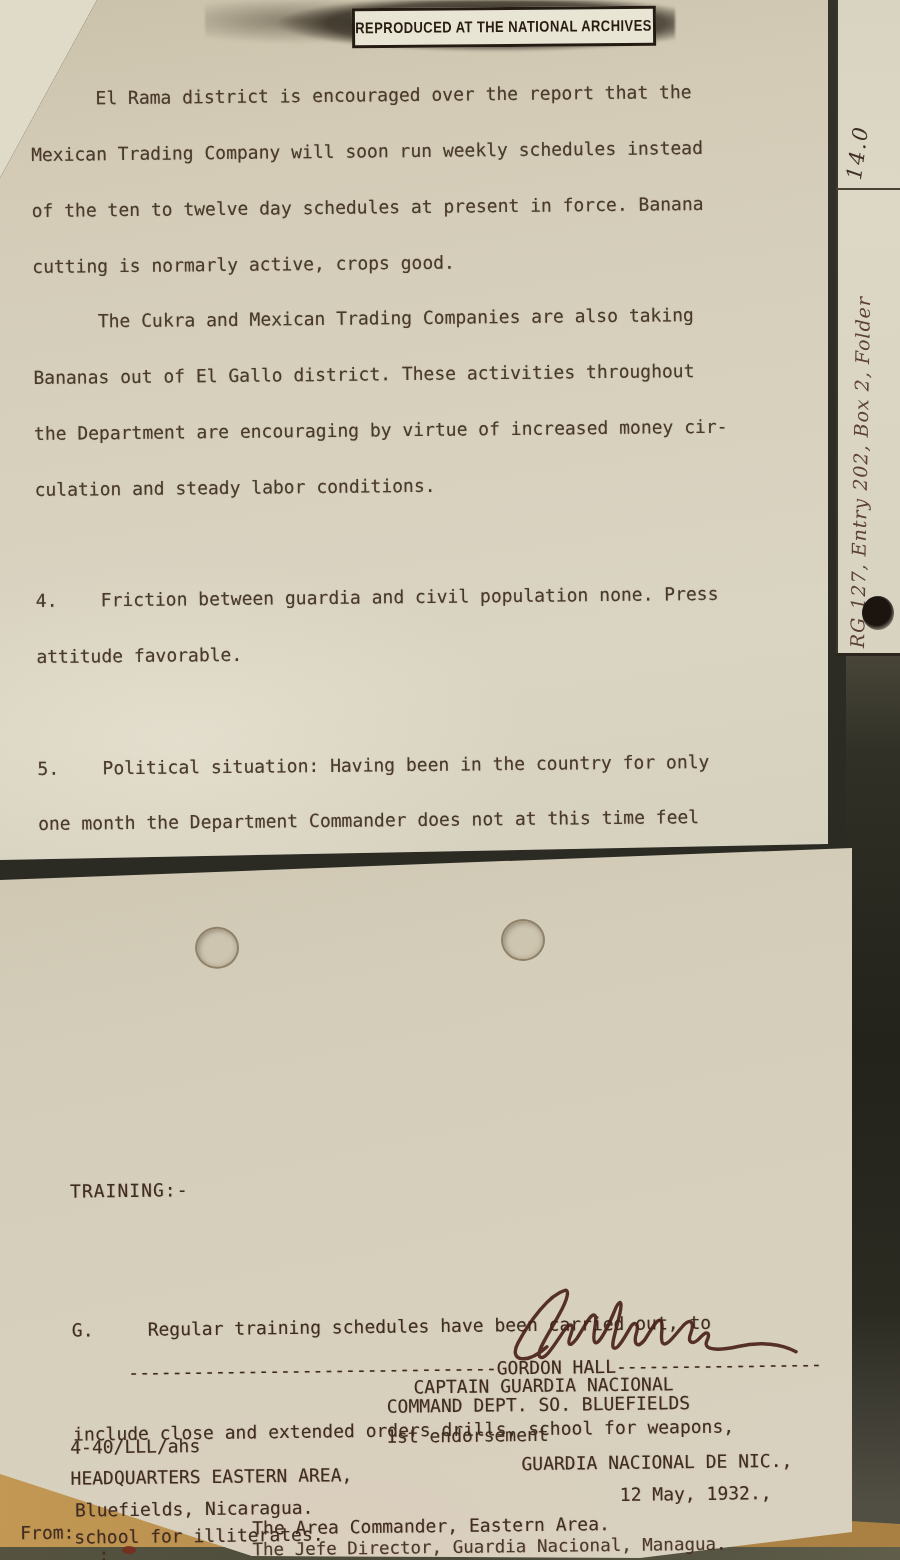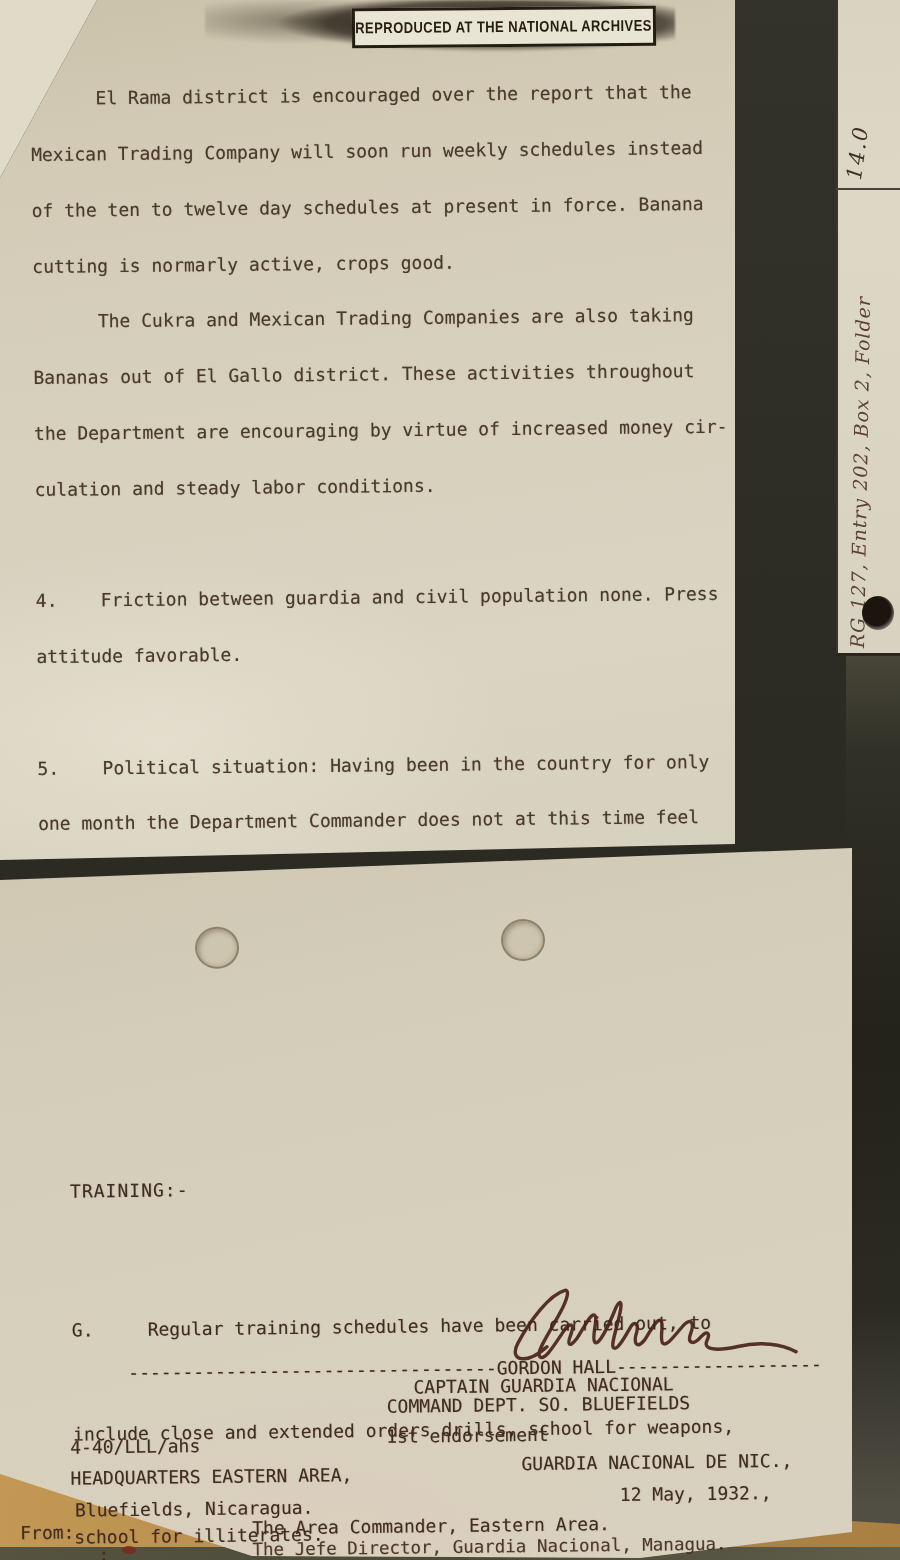--- a/index.html
+++ b/index.html
@@ -4,21 +4,21 @@
 <style>
   html,body{margin:0;padding:0;}
   body{width:900px;height:1560px;position:relative;overflow:hidden;
        background:linear-gradient(180deg,#34332b 0%,#2c2b24 40%,#282720 100%);
        font-family:"DejaVu Sans Mono",monospace;}
   .abs{position:absolute;}
   
   #under-fold{left:0;top:0;width:140px;height:220px;
       background:linear-gradient(115deg,#e0dac8 60%,#cfc8b4 100%);
       clip-path:polygon(0 0,97px 0,0 178px);}
-  #page1{left:0;top:0;width:735px;height:862px;
+  #page1{left:0;top:0;width:828px;height:862px;
       background:
         radial-gradient(ellipse 500px 260px at 22% 86%,rgba(235,230,214,.55),transparent 70%),
         linear-gradient(172deg,#cbc2ab 0%,#d3cbb6 18%,#d7d0bd 45%,#dad4c2 75%,#d6d0be 100%);
       clip-path:polygon(97px 0,100% 0,100% 844px,0 860px,0 178px);}
   #margin-slip{left:836px;top:0;width:64px;height:655px;
       background:linear-gradient(180deg,#d9d3c1 0%,#ddd8c6 30%,#d8d2c0 100%);
       border-left:2px solid #3c352b;}
   #slip-divider{left:836px;top:188px;width:64px;height:2px;background:#4a4236;}
   #slip-bottom{left:836px;top:653px;width:64px;height:3px;background:#2a251d;}
   #dark-band{left:846px;top:648px;width:54px;height:882px;

